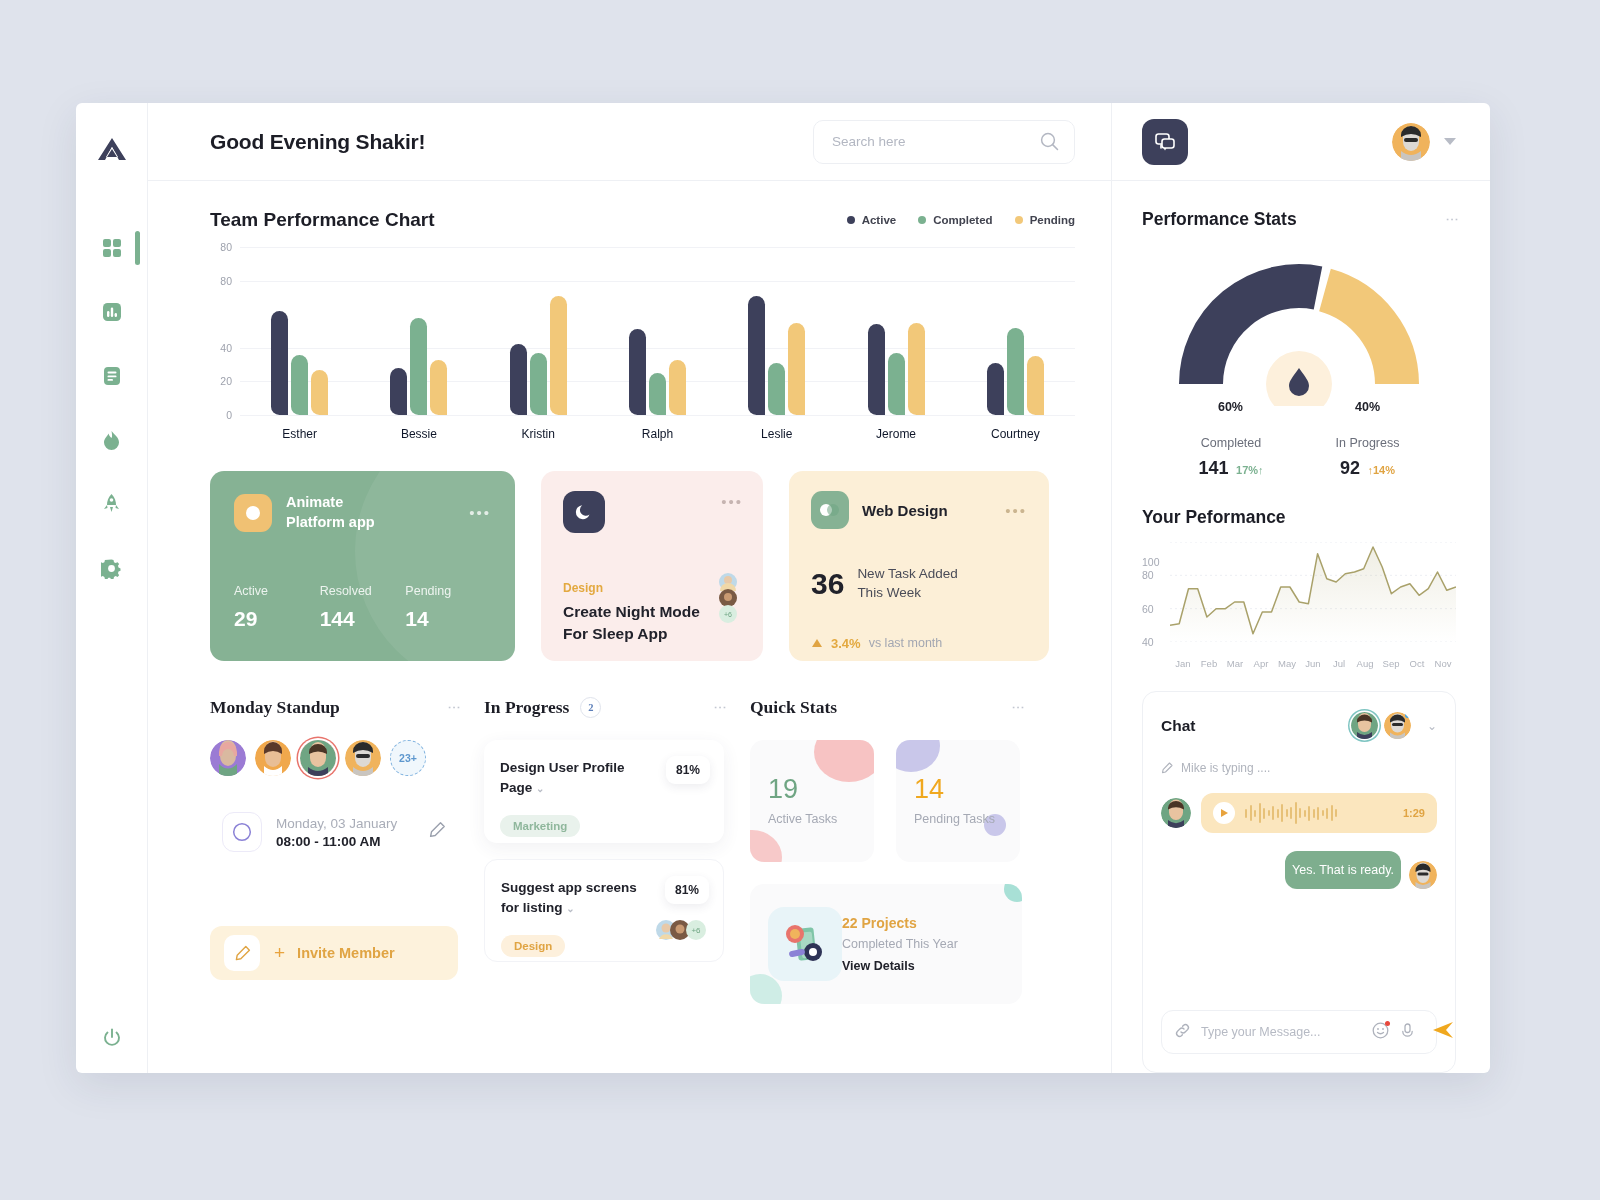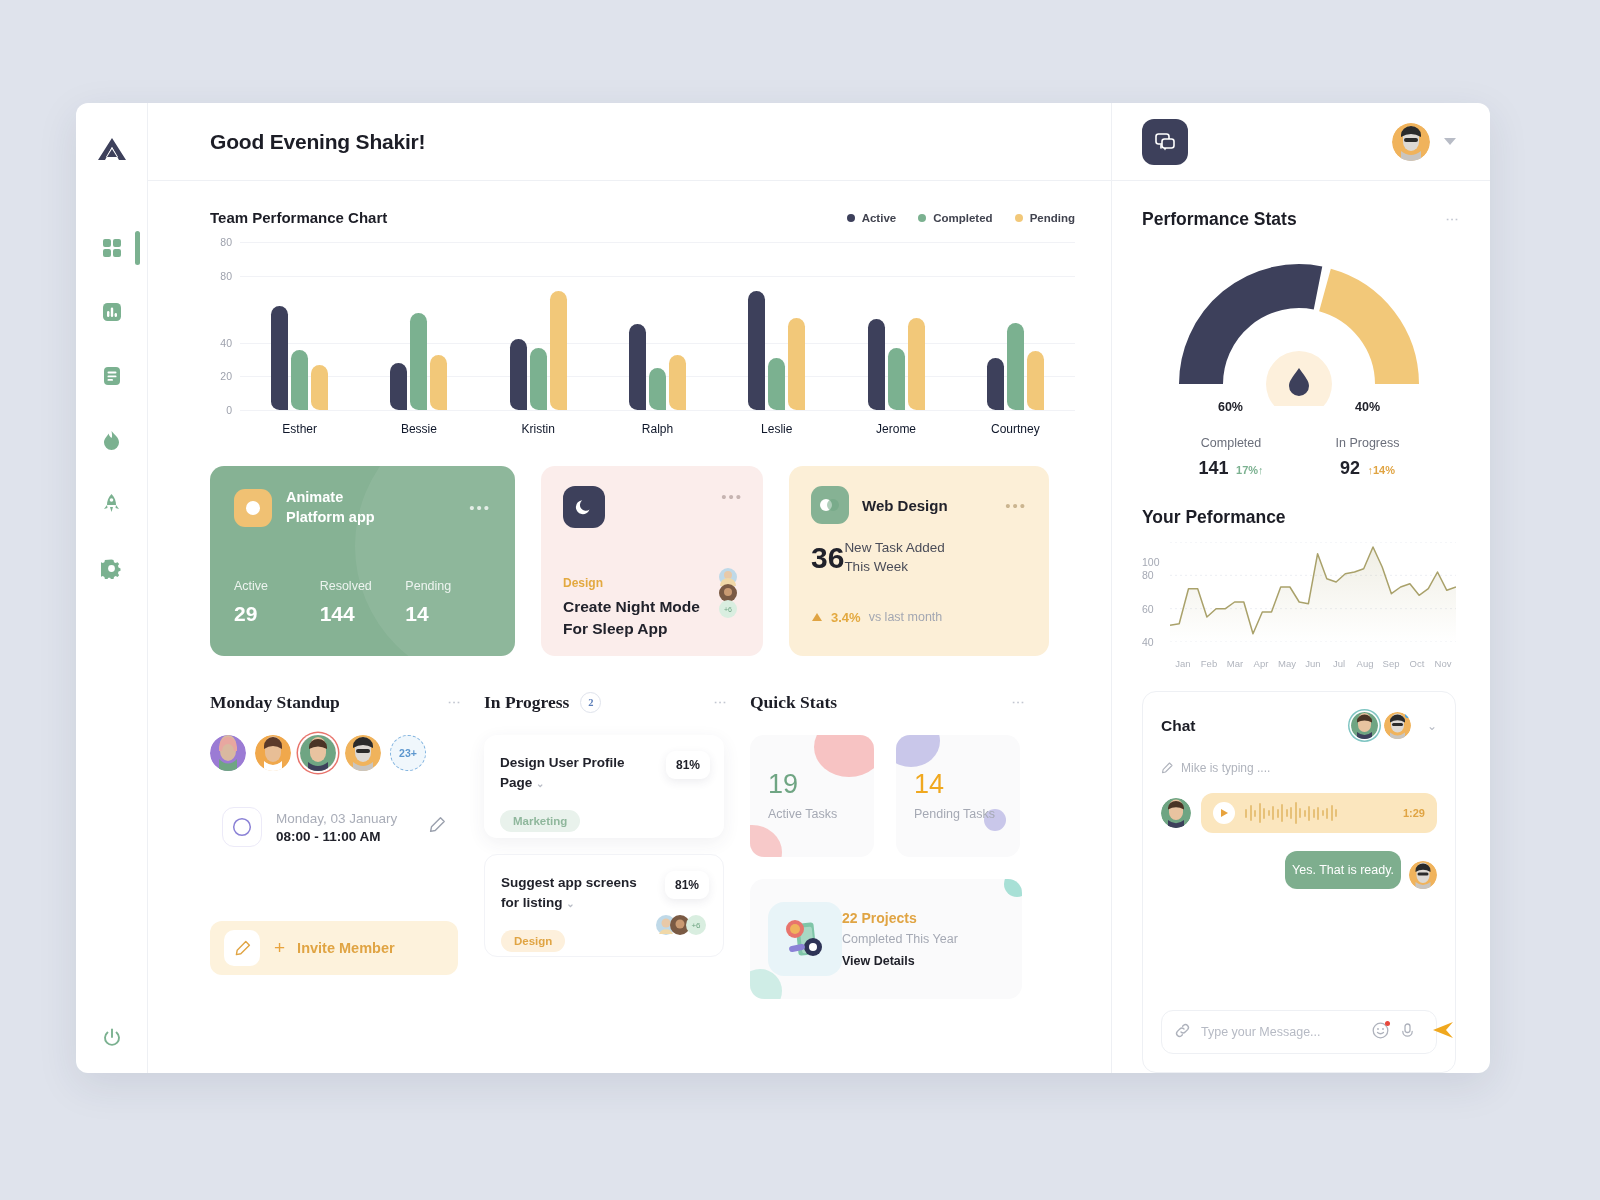--- a/index.html
+++ b/index.html
@@ -6,21 +6,21 @@
   html, body {
     width: 1600px; height: 1200px;
     background: #dfe3ec;
     font-family: "Liberation Sans", sans-serif;
     overflow: hidden;
   }
   .app {
     position: absolute; left: 76px; top: 103px;
     width: 1414px; height: 970px;
     background: #ffffff;
-    border-radius: 12px;
+    border-radius: 6px;
     display: flex;
     box-shadow: 0 12px 40px rgba(40,48,80,.10);
     overflow: hidden;
   }
 
   
   .sidebar {
     width: 72px; flex: 0 0 72px;
     border-right: 1px solid #eef0f4;
     display: flex; flex-direction: column; align-items: center;
@@ -51,21 +51,21 @@
     background:#fff; padding: 0 46px 0 18px; font-size:13.5px; color:#6d717e;
     font-family: inherit; outline:none;
   }
   .search-input::placeholder{ color:#b3b7c2; }
   .search-icon{ position:absolute; right:16px; top:12px; }
 
   .scroll { flex:1 1 auto; padding: 28px 36px 10px 62px; overflow:hidden; }
 
   
   .chart-head { display:flex; align-items:center; margin-bottom: 8px;}
-  .chart-title{ font-size:15px; font-weight:700; color:#1c1d26;}
+  .chart-title{ font-size:19px; font-weight:700; color:#1c1d26;}
   .legend{ margin-left:auto; display:flex; gap:22px; align-items:center;}
   .legend-item{ display:flex; align-items:center; gap:7px; font-size:11.5px; color:#41434f; font-weight:600;}
   .dot{ width:8px;height:8px;border-radius:50%; }
 
   .chart-box{ position:relative; height: 168px; margin-top: 16px; display:flex; }
   .yaxis{ width:30px; position:relative; }
   .ytick{ position:absolute; right:8px; font-size:10.5px; color:#9ea2ad; transform: translateY(-50%); }
   .plot{ position:relative; flex:1 1 auto; }
   .gridline{ position:absolute; left:0; right:0; height:1px; background:#f1f2f6; }
   .groups{ position:absolute; left:0; right:0; bottom:0; top:0; display:flex; }
@@ -108,21 +108,21 @@
   .cp-avs{ position:absolute; right:22px; bottom:34px; }
 
   .card-amber{
     width: 260px; height:190px; background:#FCEFD7; border-radius:14px;
     padding:20px 22px; position:relative;
   }
   .ca-top{ display:flex; align-items:center; gap:13px;}
   .ca-icon{ width:38px;height:38px;border-radius:11px;background:#86B294;display:flex;align-items:center;justify-content:center;}
   .ca-title{ font-size:15px;font-weight:700;color:#21222b;}
   .ca-dots{ margin-left:auto; letter-spacing:2px; font-size:15px;color:#cbb590;cursor:pointer;}
-  .ca-mid{ display:flex; align-items:center; margin-top:15px;}
+  .ca-mid{ display:flex; align-items:center; gap:13px; margin-top:36px;}
   .ca-num{ font-size:30px; font-weight:700; color:#21222b;}
   .ca-sub{ font-size:13.5px; color:#4a4c58; line-height:1.38; font-weight:500;}
   .ca-foot{ display:flex; align-items:center; gap:8px; margin-top:32px;}
   .ca-pct{ font-size:13px;font-weight:700;color:#E3A940;}
   .ca-vs{ font-size:12.5px;color:#a3a7b2;}
 
   
   .cols3{ display:flex; gap:26px; margin-top:36px;}
   .col{ }
   .col-head{ display:flex; align-items:center; gap:11px; margin-bottom:22px;font-family:Liberation Serif, serif;}
@@ -316,20 +316,29 @@
       <svg width="20" height="20" viewBox="0 0 20 20">
         <path d="M5.5 4.5 A7 7 0 1 0 14.5 4.5" fill="none" stroke="#7BB190" stroke-width="1.9" stroke-linecap="round"></path>
         <line x1="10" y1="1.5" x2="10" y2="9" stroke="#7BB190" stroke-width="1.9" stroke-linecap="round"></line>
       </svg>
     </div>
   </div>
 
   <div class="main">
     <div class="topbar">
       <div class="greeting">Good Evening Shakir!</div>
+      <div class="search-wrap">
+        <input class="search-input" placeholder="Search here" style="">
+        <span class="search-icon">
+          <svg width="19" height="19" viewBox="0 0 19 19">
+            <circle cx="8" cy="8" r="6.4" fill="none" stroke="#b3b7c2" stroke-width="1.5"></circle>
+            <line x1="12.6" y1="12.6" x2="17.5" y2="17.5" stroke="#b3b7c2" stroke-width="1.5" stroke-linecap="round"></line>
+          </svg>
+        </span>
+      </div>
     </div>
 
     <div class="scroll">
 
       <div>
         <div class="chart-head">
           <div class="chart-title">Team Performance Chart</div>
           <div class="legend" id="legend">
               <div class="legend-item">
                 <span class="dot" style="background:#3D405B"></span>

